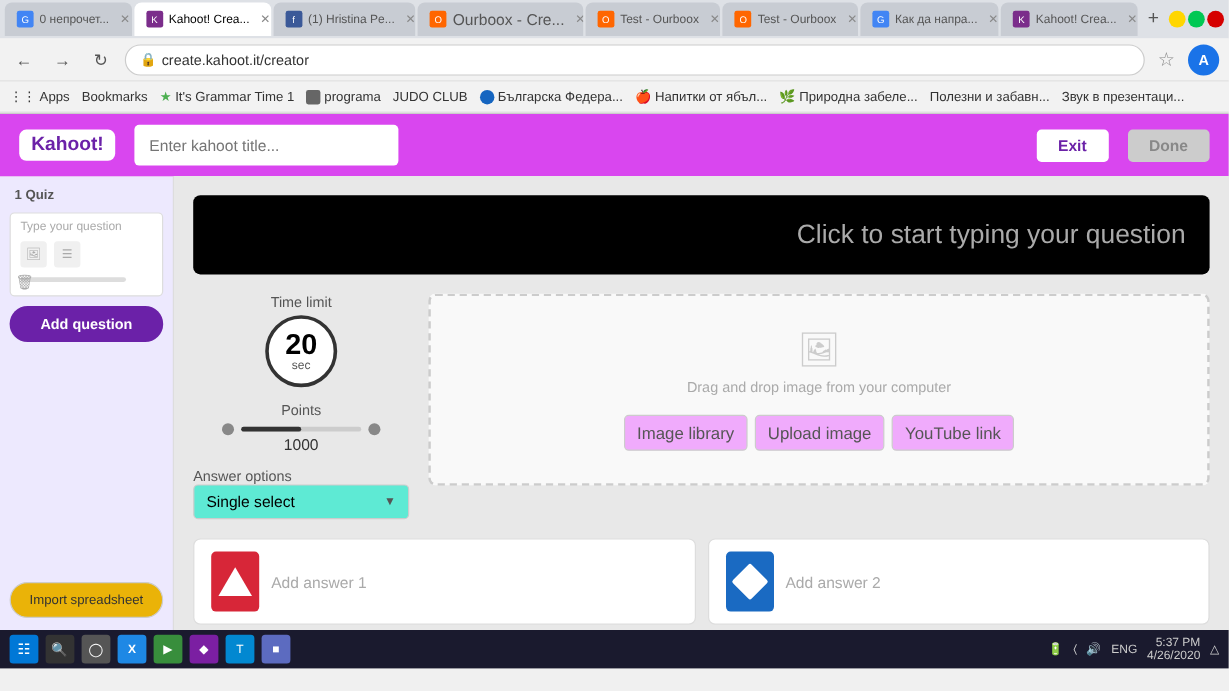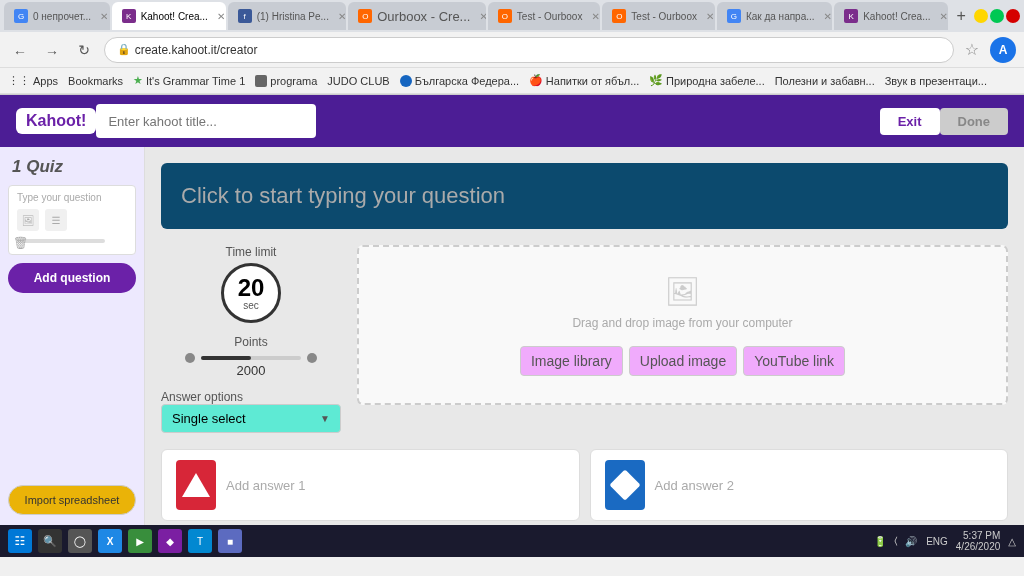--- a/index.html
+++ b/index.html
@@ -19,48 +19,48 @@
     .url-box { flex: 1; height: 26px; background: #fff; border: 1px solid #ccc; border-radius: 13px; display: flex; align-items: center; padding: 0 12px; font-size: 12px; color: #333; }
     .star-btn { width: 20px; height: 20px; display: flex; align-items: center; justify-content: center; color: #888; }
     .profile-btn { width: 26px; height: 26px; background: #1a73e8; border-radius: 50%; display: flex; align-items: center; justify-content: center; color: white; font-size: 12px; font-weight: bold; }
     .bookmarks-bar { height: 26px; background: #f2f2f2; border-bottom: 1px solid #ddd; display: flex; align-items: center; padding: 0 8px; gap: 10px; font-size: 11px; color: #333; overflow: hidden; }
     .bookmark-item { display: flex; align-items: center; gap: 3px; cursor: pointer; white-space: nowrap; }
 
     
     .app-container { display: flex; flex-direction: column; height: 430px; }
 
     
-    .app-header { background: #4c1d95; height: 52px; display: flex; align-items: center; padding: 0 16px; }
+    .app-header { background: #d946ef; height: 52px; display: flex; align-items: center; padding: 0 16px; gap: 16px; }
     .kahoot-logo { background: #fff; color: #6b21a8; font-weight: 900; font-size: 16px; padding: 4px 10px; border-radius: 6px; }
     .title-input { height: 34px; border: none; border-radius: 4px; padding: 0 12px; font-size: 13px; width: 220px; color: #999; }
     .settings-btn { background: #7c3aed; color: white; border: 2px solid white; border-radius: 4px; padding: 6px 14px; font-size: 13px; cursor: pointer; font-weight: 600; }
     .header-spacer { flex: 1; }
     .exit-btn { background: white; color: #6b21a8; border: none; border-radius: 4px; padding: 6px 18px; font-size: 13px; cursor: pointer; font-weight: 600; }
     .done-btn { background: #ccc; color: #888; border: none; border-radius: 4px; padding: 6px 18px; font-size: 13px; cursor: pointer; font-weight: 600; }
 
     
     .main-layout { display: flex; flex: 1; overflow: hidden; }
 
     
     .sidebar { width: 145px; background: #ede9fe; border-right: 1px solid #ddd; display: flex; flex-direction: column; padding: 10px 8px; gap: 8px; flex-shrink: 0; }
-    .quiz-label { font-size: 17px; color: #555; font-weight: 600; padding: 0 4px; font-style: italic; }
+    .quiz-label { font-size: 11px; color: #555; font-weight: 600; padding: 0 4px; }
     .question-card { background: #fff; border: 1px solid #ddd; border-radius: 4px; padding: 6px 8px; font-size: 10px; color: #aaa; min-height: 70px; position: relative; }
     .question-card-inner { width: 100%; }
     .q-type-icons { display: flex; align-items: center; gap: 6px; margin-top: 6px; }
     .q-icon { width: 22px; height: 22px; background: #f0f0f0; border-radius: 3px; display: flex; align-items: center; justify-content: center; font-size: 10px; }
     .q-slider { height: 4px; background: #ddd; border-radius: 2px; margin-top: 8px; width: 80%; }
     .delete-icon { position: absolute; bottom: 4px; left: 4px; color: #aaa; font-size: 12px; cursor: pointer; }
     .add-question-btn { background: #6b21a8; color: white; border: none; border-radius: 20px; padding: 8px 12px; font-size: 12px; cursor: pointer; font-weight: 600; width: 100%; }
     .question-bank-btn { background: white; color: #333; border: 1px solid #ccc; border-radius: 20px; padding: 7px 12px; font-size: 12px; cursor: pointer; width: 100%; }
     .sidebar-spacer { flex: 1; }
     .import-btn { background: #eab308; color: #333; border: 1px solid #ccc; border-radius: 20px; padding: 8px 12px; font-size: 11px; cursor: pointer; text-align: center; width: 100%; }
 
     
     .content-area { flex: 1; background: #e8e8e8; padding: 16px; overflow-y: auto; }
-    .question-title-area { background: #0c4a6e; border-radius: 6px; padding: 20px; text-align: left; margin-bottom: 16px; color: #aaa; font-size: 22px; cursor: pointer; }
+    .question-title-area { background: #000000; border-radius: 6px; padding: 20px; text-align: right; margin-bottom: 16px; color: #aaa; font-size: 22px; cursor: pointer; }
 
     .controls-row { display: flex; gap: 16px; align-items: flex-start; margin-bottom: 16px; }
 
     .left-controls { display: flex; flex-direction: column; gap: 12px; min-width: 180px; }
     .control-label { font-size: 12px; color: #555; margin-bottom: 4px; text-align: center; }
     .time-circle { width: 60px; height: 60px; border-radius: 50%; border: 3px solid #333; display: flex; flex-direction: column; align-items: center; justify-content: center; background: white; margin: 0 auto; cursor: pointer; }
     .time-circle .seconds { font-size: 24px; font-weight: 700; line-height: 1; }
     .time-circle .unit { font-size: 10px; color: #555; }
     .points-slider-area { display: flex; flex-direction: column; align-items: center; }
     .slider-row { display: flex; align-items: center; gap: 6px; }
@@ -253,21 +253,21 @@
           </div>
           <div class="points-slider-area">
             <div class="control-label">Points</div>
             <div class="slider-row">
               <div class="slider-dot"></div>
               <div class="slider-track">
                 <div class="slider-fill"></div>
               </div>
               <div class="slider-dot"></div>
             </div>
-            <div class="points-value">2000</div>
+            <div class="points-value">1000</div>
           </div>
           <div>
             <div class="answer-options-label">Answer options</div>
             <div class="answer-select">
               <span>Single select</span>
               <span style="flex:1;"></span>
               <span class="arrow-down">▼</span>
             </div>
           </div>
         </div>

